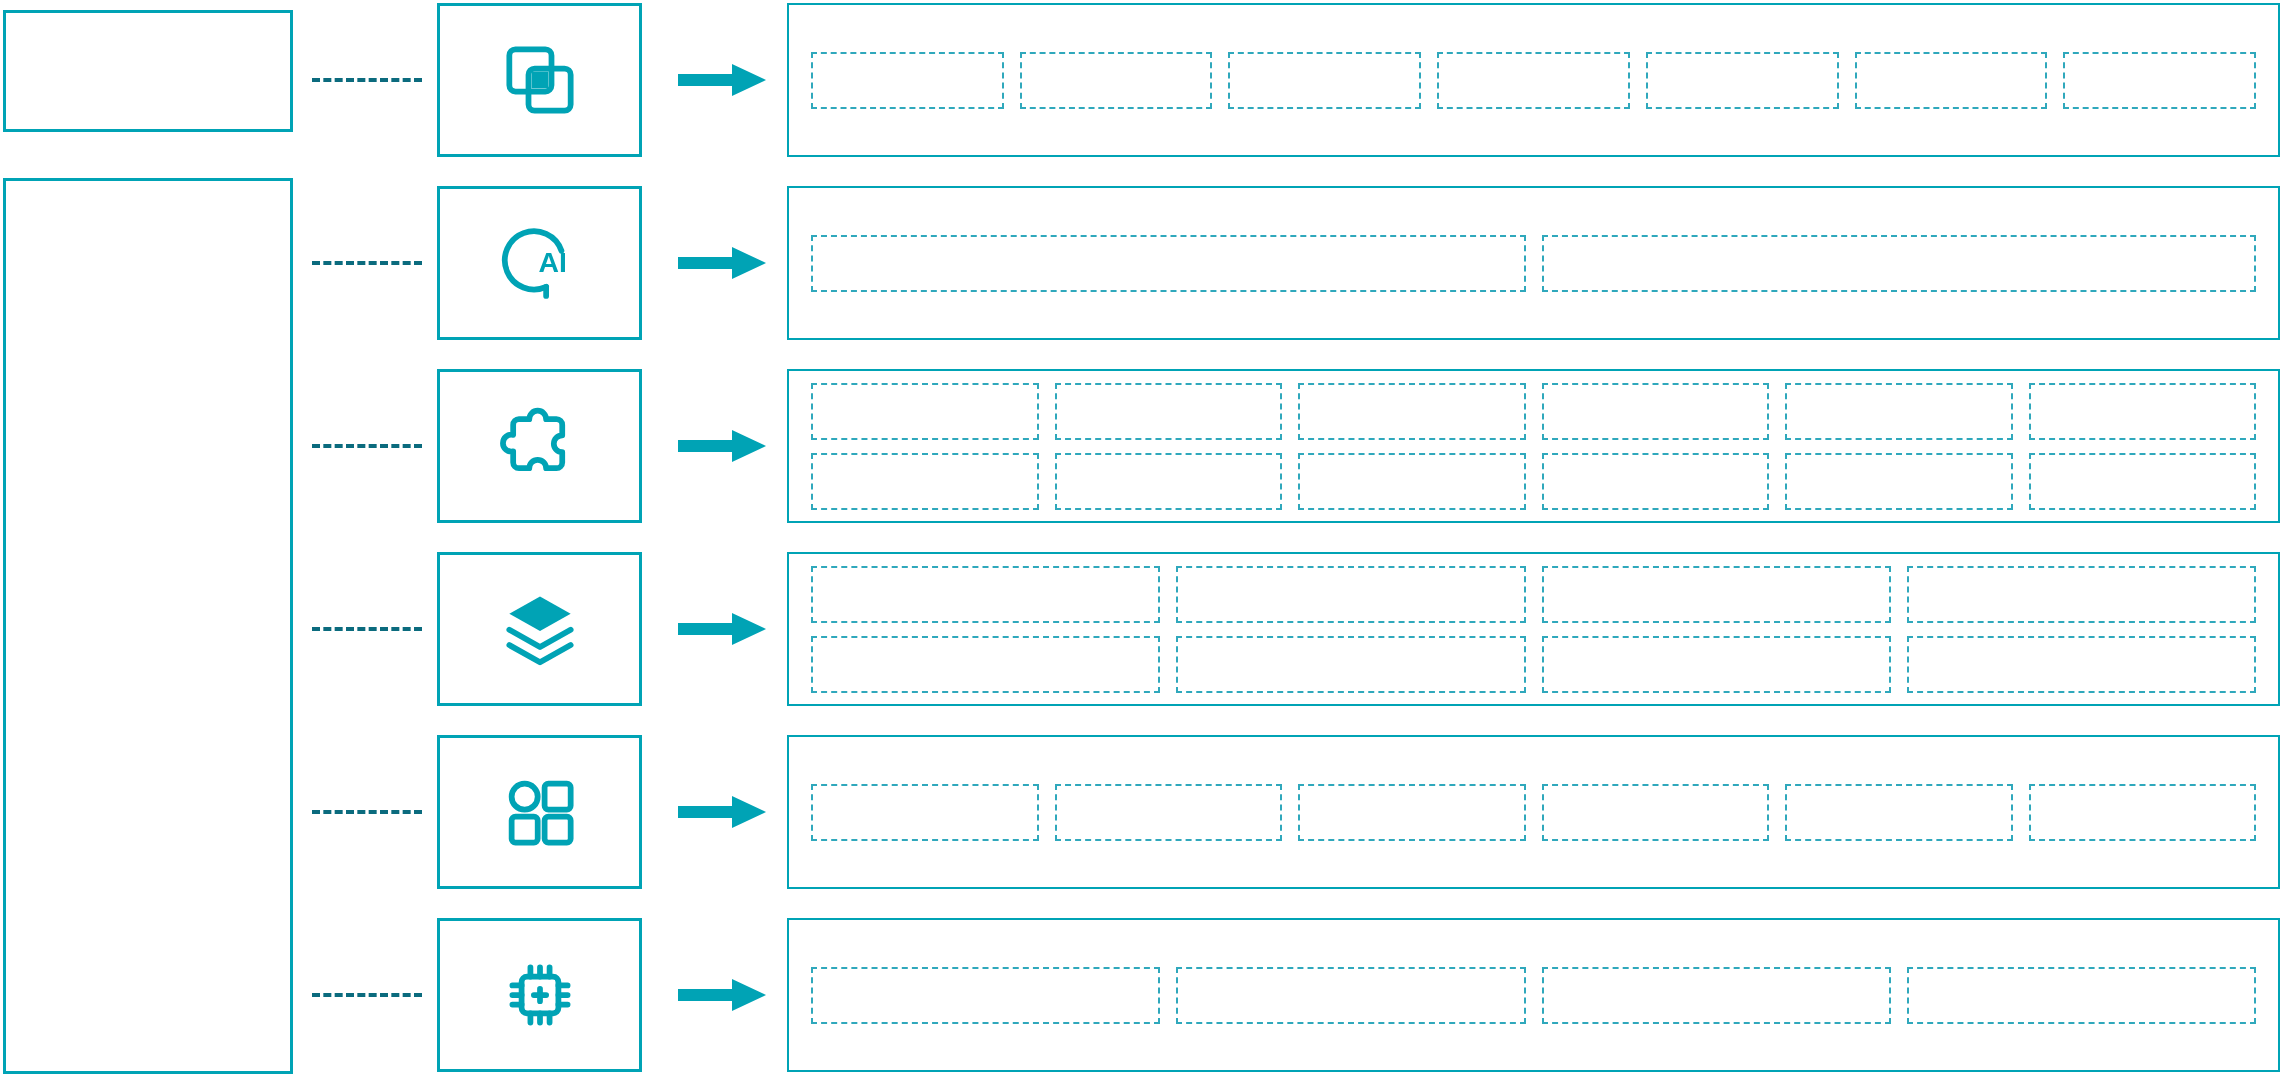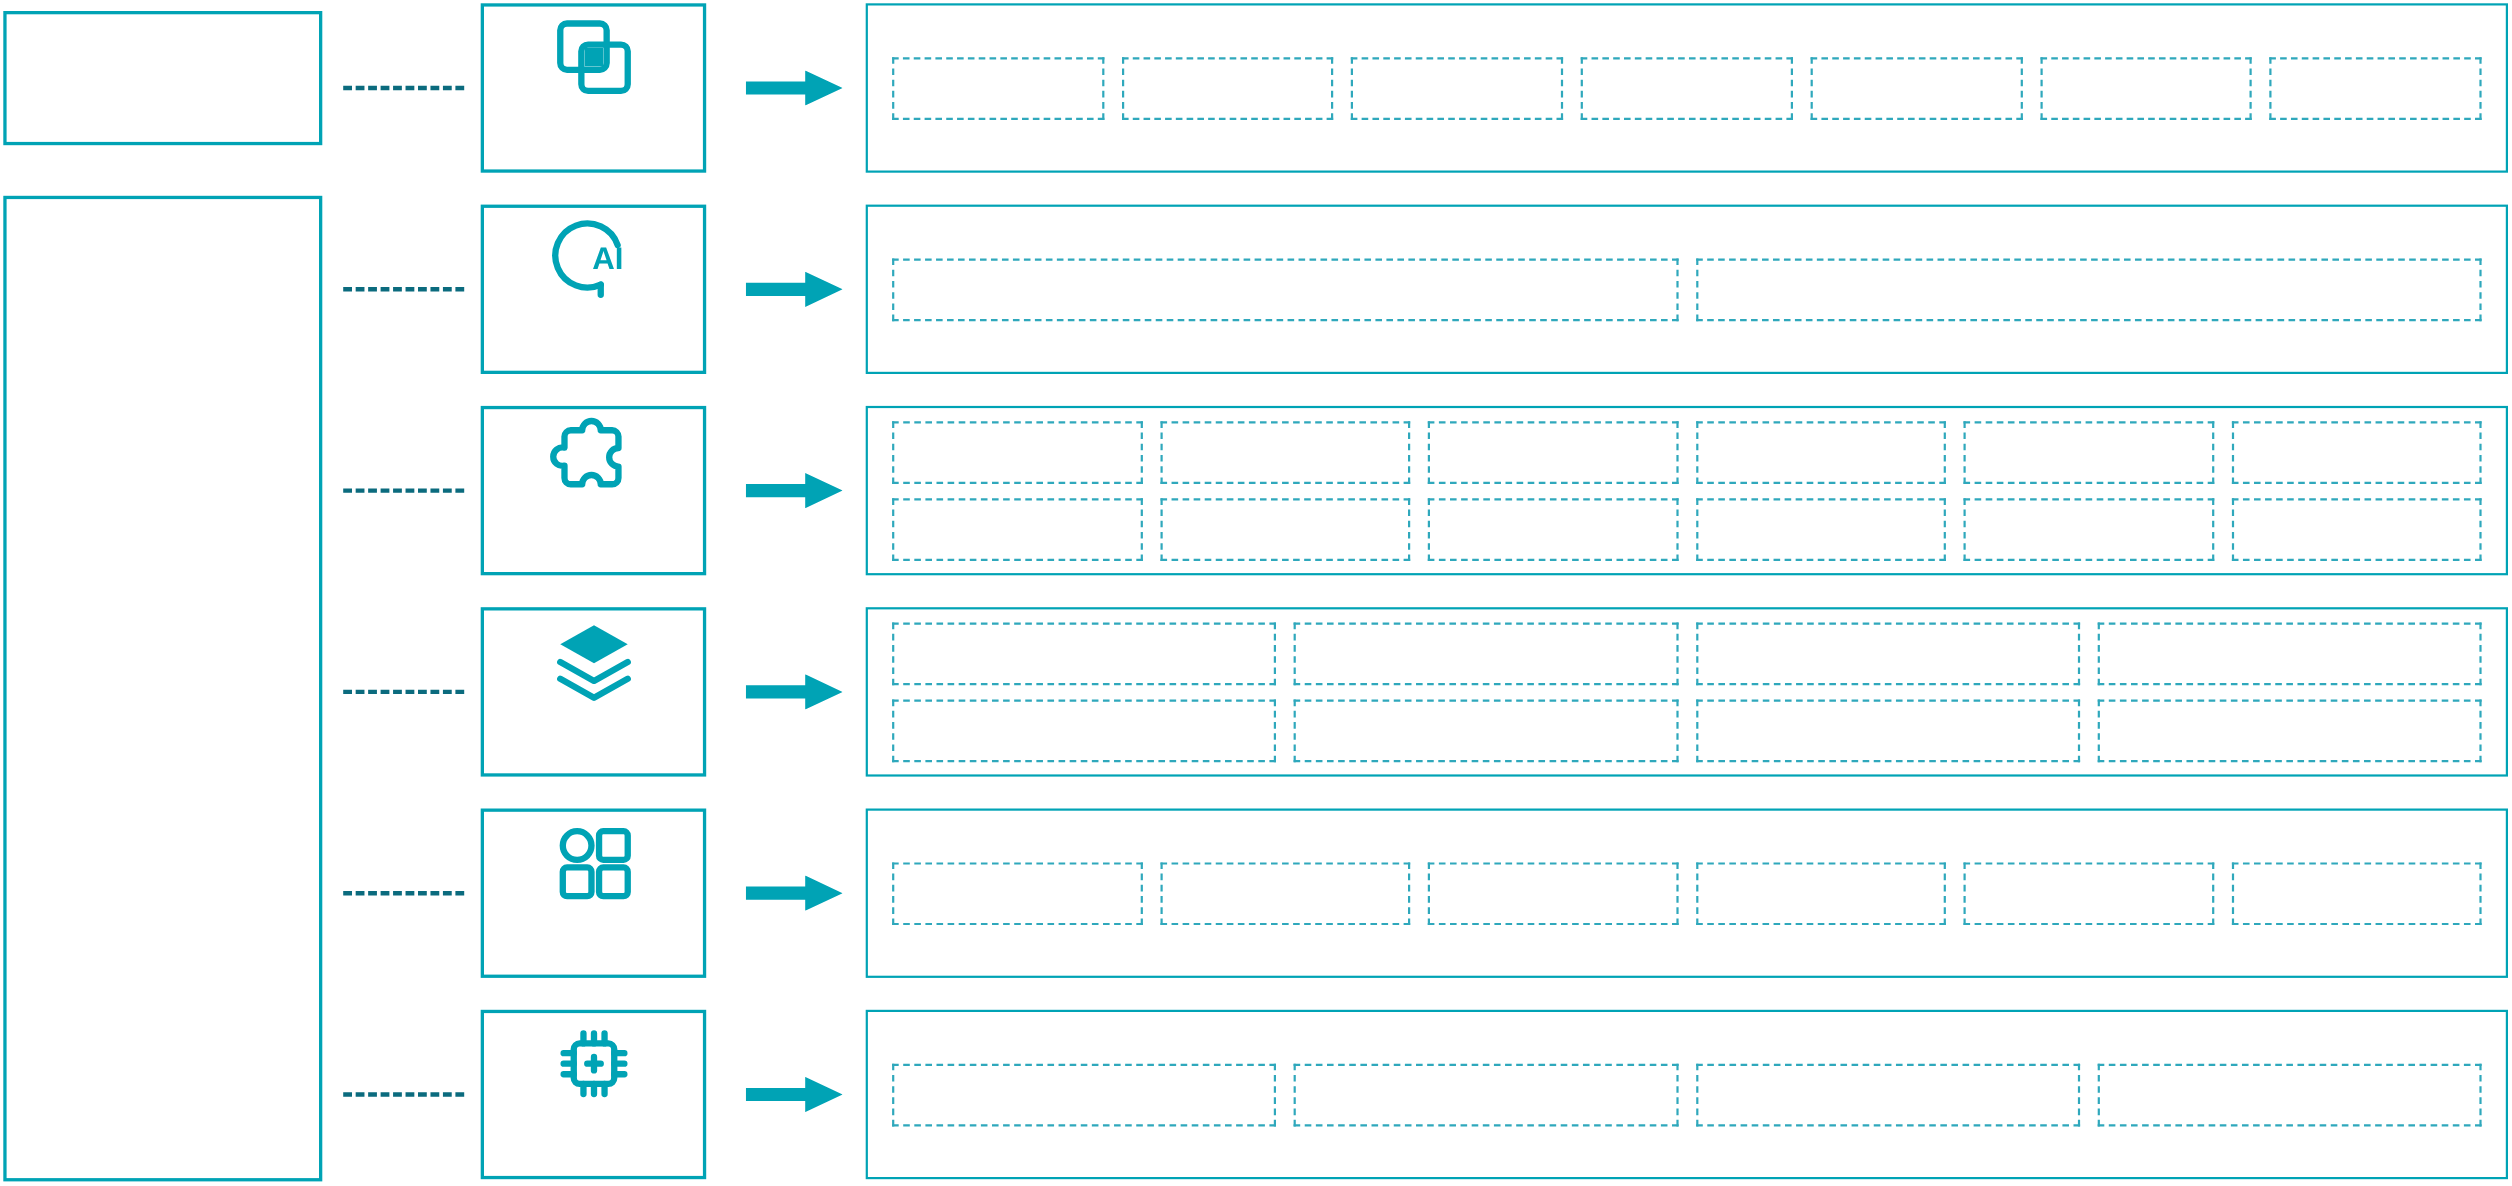--- a/index.html
+++ b/index.html
@@ -29,21 +29,21 @@
   .connector{
     position:absolute;
     height:0;
     border-top:4px dashed var(--connector);
   }
   .icon-box{
     position:absolute;
     border:3px solid var(--accent);
     background:var(--bg);
     display:flex;
-    align-items:flex-start;
+    align-items:center;
     justify-content:center;
   }
   .icon-svg{width:92px;height:92px;display:block;}
   .arrow-svg{position:absolute;display:block;}
   .content-box{
     position:absolute;
     border:2px solid var(--accent);
     background:var(--bg);
     display:flex;
     flex-direction:column;

